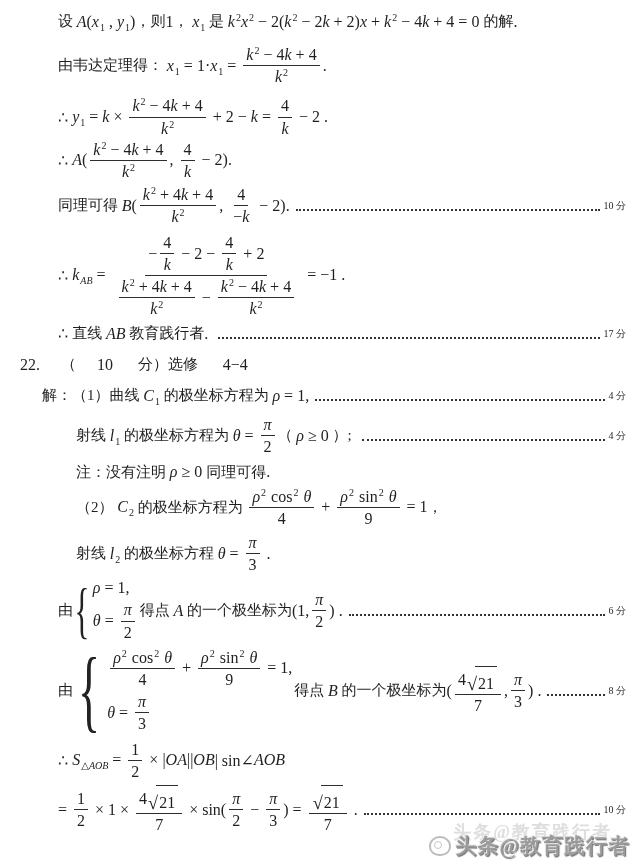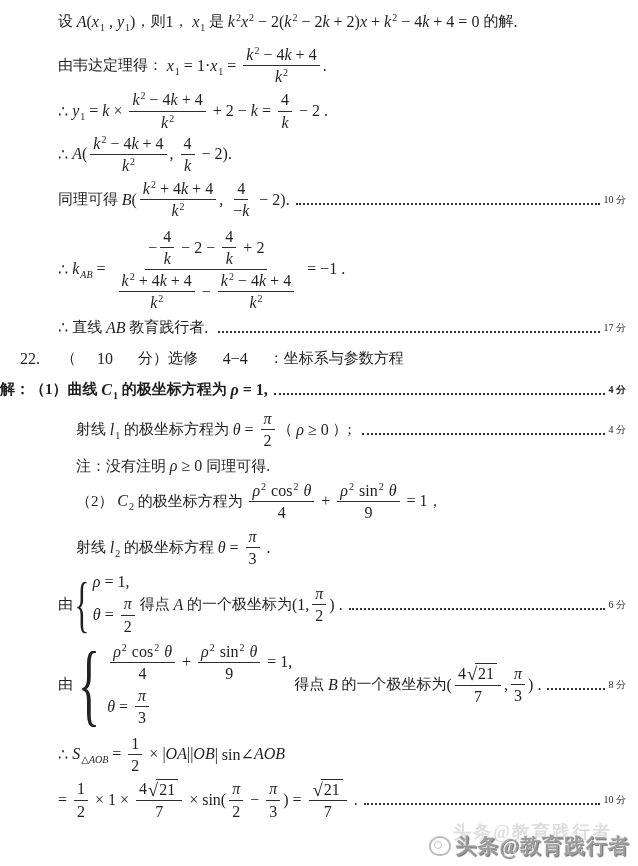--- a/index.html
+++ b/index.html
@@ -5,54 +5,54 @@
   html,body{margin:0;padding:0;}
   body{
     width:638px;height:866px;overflow:hidden;background:#ffffff;
     font-family:"Liberation Serif","DejaVu Serif",serif;color:#1f1f1f;
     position:relative;
   }
   .page{width:638px;height:866px;position:relative;}
   #lines{padding-top:6px;}
   .line{display:flex;align-items:center;white-space:pre;padding-right:12px;color:#1f1f1f;}
   .indent-0{padding-left:20px;}
-  .indent-1{font-weight:bold;}
+  .indent-1{padding-left:42px;}
   .indent-2{padding-left:58px;}
   .indent-3{padding-left:64px;margin-left:12px;}
 
   .seg-c{font-family:"Liberation Serif","DejaVu Serif",serif;font-size:15px;}
   .seg-r{font-family:"Liberation Serif","DejaVu Serif",serif;font-size:16px;}
   .seg-m{font-family:"Liberation Serif","DejaVu Serif",serif;font-style:italic;font-size:16px;}
   .seg-score{font-family:"Liberation Serif","DejaVu Serif",serif;font-size:10px;}
   .seg-sp{display:inline-block;width:5px;}
 
   .pair{display:inline-block;}
   .vsub{font-size:10px;position:relative;top:4px;margin-left:1px;}
   .vsup{font-size:10px;position:relative;top:-6px;margin-left:1px;}
 
   .frac{display:inline-flex;flex-direction:column;align-items:center;margin:0 3px;}
   .frac .num,.frac .den{display:flex;align-items:center;white-space:pre;line-height:1.2;padding:0 3px;}
   .frac .num{border-bottom:1.4px solid #2d2d2d;padding-bottom:1px;}
   .frac .den{padding-top:1px;}
 
   .sqrt{display:inline-flex;align-items:flex-end;margin:0 1px;}
   .rsign{line-height:1;font-size:1.15em;margin-right:-2px;}
-  .rad{border-top:1.5px solid #2d2d2d;padding:1px 3px 0 3px;line-height:1.15;}
+  .rad{border-top:1.5px solid #2d2d2d;padding:8px 3px 0 3px;line-height:1.15;}
 
   .cases{display:inline-flex;align-items:center;margin:0 2px;}
   .brace{line-height:0.9;font-weight:300;transform:scaleX(.5);transform-origin:center;margin:0 -6px 0 -8px;color:#222;}
   .crows{display:inline-flex;flex-direction:column;align-items:flex-start;gap:3px;margin-left:2px;}
   .crow{display:flex;align-items:center;white-space:pre;}
 
   .leader{flex:1 1 30px;min-width:24px;height:10px;border-bottom:2px dotted #333;margin:0 4px 0 6px;align-self:center;transform:translateY(-1px);}
 
   
   #lines .line{margin-bottom:2px;}
   #lines .line:nth-child(1){margin-top:6px;margin-bottom:14px;}
-  #lines .line:nth-child(2){margin-bottom:4px;}
+  #lines .line:nth-child(2){margin-bottom:10px;}
   #lines .line:nth-child(3){margin-bottom:2px;}
   #lines .line:nth-child(4){margin-bottom:4px;}
   #lines .line:nth-child(5){margin-bottom:6px;}
   #lines .line:nth-child(6){margin-bottom:6px;}
   #lines .line:nth-child(7){margin-bottom:12px;}
   #lines .line:nth-child(8){margin-bottom:12px;gap:21px;}
   #lines .line:nth-child(9){margin-bottom:10px;}
   #lines .line:nth-child(10){margin-bottom:6px;}
   #lines .line:nth-child(11){margin-bottom:5px;}
   #lines .line:nth-child(12){margin-bottom:5px;}
@@ -73,21 +73,21 @@
 
 <div class="page">
   <div id="lines">
       <div class="line indent-2"><span class="seg-c">设 </span><span class="seg-m">A</span><span class="seg-r">(</span><span class="pair"><span class="seg-m">x</span><span class="vsub seg-r">1</span></span><span class="seg-r"> , </span><span class="pair"><span class="seg-m">y</span><span class="vsub seg-r">1</span></span><span class="seg-r">)</span><span class="seg-c">，则</span><span class="seg-r">1</span><span class="seg-c">， </span><span class="pair"><span class="seg-m">x</span><span class="vsub seg-r">1</span></span><span class="seg-c"> 是 </span><span class="pair"><span class="seg-m">k</span><span class="vsup seg-r">2</span></span><span class="pair"><span class="seg-m">x</span><span class="vsup seg-r">2</span></span><span class="seg-r"> − 2(</span><span class="pair"><span class="seg-m">k</span><span class="vsup seg-r">2</span></span><span class="seg-r"> − 2</span><span class="seg-m">k</span><span class="seg-r"> + 2)</span><span class="seg-m">x</span><span class="seg-r"> + </span><span class="pair"><span class="seg-m">k</span><span class="vsup seg-r">2</span></span><span class="seg-r"> − 4</span><span class="seg-m">k</span><span class="seg-r"> + 4 = 0 </span><span class="seg-c">的解</span><span class="seg-r">.</span></div>
       <div class="line indent-2"><span class="seg-c">由韦达定理得： </span><span class="pair"><span class="seg-m">x</span><span class="vsub seg-r">1</span></span><span class="seg-r"> = 1·</span><span class="pair"><span class="seg-m">x</span><span class="vsub seg-r">1</span></span><span class="seg-r"> = </span><span class="frac"><span class="num"><span class="pair"><span class="seg-m">k</span><span class="vsup seg-r">2</span></span><span class="seg-r"> − 4</span><span class="seg-m">k</span><span class="seg-r"> + 4</span></span><span class="den"><span class="pair"><span class="seg-m">k</span><span class="vsup seg-r">2</span></span></span></span><span class="seg-r">.</span></div>
       <div class="line indent-2"><span class="seg-r">∴ </span><span class="pair"><span class="seg-m">y</span><span class="vsub seg-r">1</span></span><span class="seg-r"> = </span><span class="seg-m">k</span><span class="seg-r"> × </span><span class="frac"><span class="num"><span class="pair"><span class="seg-m">k</span><span class="vsup seg-r">2</span></span><span class="seg-r"> − 4</span><span class="seg-m">k</span><span class="seg-r"> + 4</span></span><span class="den"><span class="pair"><span class="seg-m">k</span><span class="vsup seg-r">2</span></span></span></span><span class="seg-r"> + 2 − </span><span class="seg-m">k</span><span class="seg-r"> = </span><span class="frac"><span class="num"><span class="seg-r">4</span></span><span class="den"><span class="seg-m">k</span></span></span><span class="seg-r"> − 2 .</span></div>
       <div class="line indent-2"><span class="seg-r">∴ </span><span class="seg-m">A</span><span class="seg-r">(</span><span class="frac"><span class="num"><span class="pair"><span class="seg-m">k</span><span class="vsup seg-r">2</span></span><span class="seg-r"> − 4</span><span class="seg-m">k</span><span class="seg-r"> + 4</span></span><span class="den"><span class="pair"><span class="seg-m">k</span><span class="vsup seg-r">2</span></span></span></span><span class="seg-r">, </span><span class="frac"><span class="num"><span class="seg-r">4</span></span><span class="den"><span class="seg-m">k</span></span></span><span class="seg-r"> − 2).</span></div>
       <div class="line indent-2"><span class="seg-c">同理可得 </span><span class="seg-m">B</span><span class="seg-r">(</span><span class="frac"><span class="num"><span class="pair"><span class="seg-m">k</span><span class="vsup seg-r">2</span></span><span class="seg-r"> + 4</span><span class="seg-m">k</span><span class="seg-r"> + 4</span></span><span class="den"><span class="pair"><span class="seg-m">k</span><span class="vsup seg-r">2</span></span></span></span><span class="seg-r">, </span><span class="frac"><span class="num"><span class="seg-r">4</span></span><span class="den"><span class="seg-r">−</span><span class="seg-m">k</span></span></span><span class="seg-r"> − 2).</span><span class="leader"></span><span class="seg-score">10 分</span></div>
       <div class="line indent-2"><span class="seg-r">∴ </span><span class="pair"><span class="seg-m">k</span><span class="vsub seg-m">AB</span></span><span class="seg-r"> = </span><span class="frac"><span class="num"><span class="seg-r">−</span><span class="frac"><span class="num"><span class="seg-r">4</span></span><span class="den"><span class="seg-m">k</span></span></span><span class="seg-r"> − 2 − </span><span class="frac"><span class="num"><span class="seg-r">4</span></span><span class="den"><span class="seg-m">k</span></span></span><span class="seg-r"> + 2</span></span><span class="den"><span class="frac"><span class="num"><span class="pair"><span class="seg-m">k</span><span class="vsup seg-r">2</span></span><span class="seg-r"> + 4</span><span class="seg-m">k</span><span class="seg-r"> + 4</span></span><span class="den"><span class="pair"><span class="seg-m">k</span><span class="vsup seg-r">2</span></span></span></span><span class="seg-r"> − </span><span class="frac"><span class="num"><span class="pair"><span class="seg-m">k</span><span class="vsup seg-r">2</span></span><span class="seg-r"> − 4</span><span class="seg-m">k</span><span class="seg-r"> + 4</span></span><span class="den"><span class="pair"><span class="seg-m">k</span><span class="vsup seg-r">2</span></span></span></span></span></span><span class="seg-r"> = −1 .</span></div>
       <div class="line indent-2"><span class="seg-r">∴ </span><span class="seg-c">直线 </span><span class="seg-m">AB</span><span class="seg-c"> 教育践行者</span><span class="seg-r">. </span><span class="leader"></span><span class="seg-score">17 分</span></div>
-      <div class="line indent-0"><span class="seg-r">22.</span><span class="seg-c">（</span><span class="seg-r">10 </span><span class="seg-c">分）选修 </span><span class="seg-r">4−4</span><span class="seg-c">：坐标系与参数方程</span></div>
+      <div class="line indent-0"><span class="seg-r">22.</span><span class="seg-c">（</span><span class="seg-r">10 </span><span class="seg-c">分）选修 </span><span class="seg-r">4−4</span></div>
       <div class="line indent-1"><span class="seg-c">解：（1）曲线 </span><span class="pair"><span class="seg-m">C</span><span class="vsub seg-r">1</span></span><span class="seg-c"> 的极坐标方程为 </span><span class="seg-m">ρ</span><span class="seg-r"> = 1,</span><span class="leader"></span><span class="seg-score">4 分</span></div>
       <div class="line indent-3"><span class="seg-c">射线 </span><span class="pair"><span class="seg-m">l</span><span class="vsub seg-r">1</span></span><span class="seg-c"> 的极坐标方程为 </span><span class="seg-m">θ</span><span class="seg-r"> = </span><span class="frac"><span class="num"><span class="seg-m">π</span></span><span class="den"><span class="seg-r">2</span></span></span><span class="seg-c">（ </span><span class="seg-m">ρ</span><span class="seg-r"> ≥ 0</span><span class="seg-c"> ）; </span><span class="leader"></span><span class="seg-score">4 分</span></div>
       <div class="line indent-3"><span class="seg-c">注：没有注明 </span><span class="seg-m">ρ</span><span class="seg-r"> ≥ 0 </span><span class="seg-c">同理可得</span><span class="seg-r">.</span></div>
       <div class="line indent-3"><span class="seg-c">（2） </span><span class="pair"><span class="seg-m">C</span><span class="vsub seg-r">2</span></span><span class="seg-c"> 的极坐标方程为 </span><span class="frac"><span class="num"><span class="pair"><span class="seg-m">ρ</span><span class="vsup seg-r">2</span></span><span class="seg-sp"></span><span class="pair"><span class="seg-r">cos</span><span class="vsup seg-r">2</span></span><span class="seg-sp"></span><span class="seg-m">θ</span></span><span class="den"><span class="seg-r">4</span></span></span><span class="seg-r"> + </span><span class="frac"><span class="num"><span class="pair"><span class="seg-m">ρ</span><span class="vsup seg-r">2</span></span><span class="seg-sp"></span><span class="pair"><span class="seg-r">sin</span><span class="vsup seg-r">2</span></span><span class="seg-sp"></span><span class="seg-m">θ</span></span><span class="den"><span class="seg-r">9</span></span></span><span class="seg-r"> = 1</span><span class="seg-c">，</span></div>
       <div class="line indent-3"><span class="seg-c">射线 </span><span class="pair"><span class="seg-m">l</span><span class="vsub seg-r">2</span></span><span class="seg-c"> 的极坐标方程 </span><span class="seg-m">θ</span><span class="seg-r"> = </span><span class="frac"><span class="num"><span class="seg-m">π</span></span><span class="den"><span class="seg-r">3</span></span></span><span class="seg-r"> .</span></div>
       <div class="line indent-2"><span class="seg-c">由</span><span class="cases"><span class="brace" style="font-size: 62px;">{</span><span class="crows"><span class="crow"><span class="seg-m">ρ</span><span class="seg-r"> = 1,</span></span><span class="crow"><span class="seg-m">θ</span><span class="seg-r"> = </span><span class="frac"><span class="num"><span class="seg-m">π</span></span><span class="den"><span class="seg-r">2</span></span></span></span></span></span><span class="seg-c">得点 </span><span class="seg-m">A</span><span class="seg-c"> 的一个极坐标为</span><span class="seg-r">(1,</span><span class="frac"><span class="num"><span class="seg-m">π</span></span><span class="den"><span class="seg-r">2</span></span></span><span class="seg-r">) .</span><span class="leader"></span><span class="seg-score">6 分</span></div>
       <div class="line indent-2"><span class="seg-c">由</span><span class="cases"><span class="brace" style="font-size: 92px;">{</span><span class="crows"><span class="crow"><span class="frac"><span class="num"><span class="pair"><span class="seg-m">ρ</span><span class="vsup seg-r">2</span></span><span class="seg-sp"></span><span class="pair"><span class="seg-r">cos</span><span class="vsup seg-r">2</span></span><span class="seg-sp"></span><span class="seg-m">θ</span></span><span class="den"><span class="seg-r">4</span></span></span><span class="seg-r"> + </span><span class="frac"><span class="num"><span class="pair"><span class="seg-m">ρ</span><span class="vsup seg-r">2</span></span><span class="seg-sp"></span><span class="pair"><span class="seg-r">sin</span><span class="vsup seg-r">2</span></span><span class="seg-sp"></span><span class="seg-m">θ</span></span><span class="den"><span class="seg-r">9</span></span></span><span class="seg-r"> = 1,</span></span><span class="crow"><span class="seg-m">θ</span><span class="seg-r"> = </span><span class="frac"><span class="num"><span class="seg-m">π</span></span><span class="den"><span class="seg-r">3</span></span></span></span></span></span><span class="seg-c">得点 </span><span class="seg-m">B</span><span class="seg-c"> 的一个极坐标为</span><span class="seg-r">(</span><span class="frac"><span class="num"><span class="seg-r">4</span><span class="sqrt"><span class="rsign">√</span><span class="rad"><span class="seg-r">21</span></span></span></span><span class="den"><span class="seg-r">7</span></span></span><span class="seg-r">,</span><span class="frac"><span class="num"><span class="seg-m">π</span></span><span class="den"><span class="seg-r">3</span></span></span><span class="seg-r">) .</span><span class="leader"></span><span class="seg-score">8 分</span></div>
       <div class="line indent-2"><span class="seg-r">∴ </span><span class="pair"><span class="seg-m">S</span><span class="vsub seg-m">△AOB</span></span><span class="seg-r"> = </span><span class="frac"><span class="num"><span class="seg-r">1</span></span><span class="den"><span class="seg-r">2</span></span></span><span class="seg-r"> × |</span><span class="seg-m">OA</span><span class="seg-r">||</span><span class="seg-m">OB</span><span class="seg-r">| sin∠</span><span class="seg-m">AOB</span></div>
       <div class="line indent-2"><span class="seg-r">= </span><span class="frac"><span class="num"><span class="seg-r">1</span></span><span class="den"><span class="seg-r">2</span></span></span><span class="seg-r"> × 1 × </span><span class="frac"><span class="num"><span class="seg-r">4</span><span class="sqrt"><span class="rsign">√</span><span class="rad"><span class="seg-r">21</span></span></span></span><span class="den"><span class="seg-r">7</span></span></span><span class="seg-r"> × sin(</span><span class="frac"><span class="num"><span class="seg-m">π</span></span><span class="den"><span class="seg-r">2</span></span></span><span class="seg-r"> − </span><span class="frac"><span class="num"><span class="seg-m">π</span></span><span class="den"><span class="seg-r">3</span></span></span><span class="seg-r">) = </span><span class="frac"><span class="num"><span class="sqrt"><span class="rsign">√</span><span class="rad"><span class="seg-r">21</span></span></span></span><span class="den"><span class="seg-r">7</span></span></span><span class="seg-r"> .</span><span class="leader"></span><span class="seg-score">10 分</span></div>
     </div>

